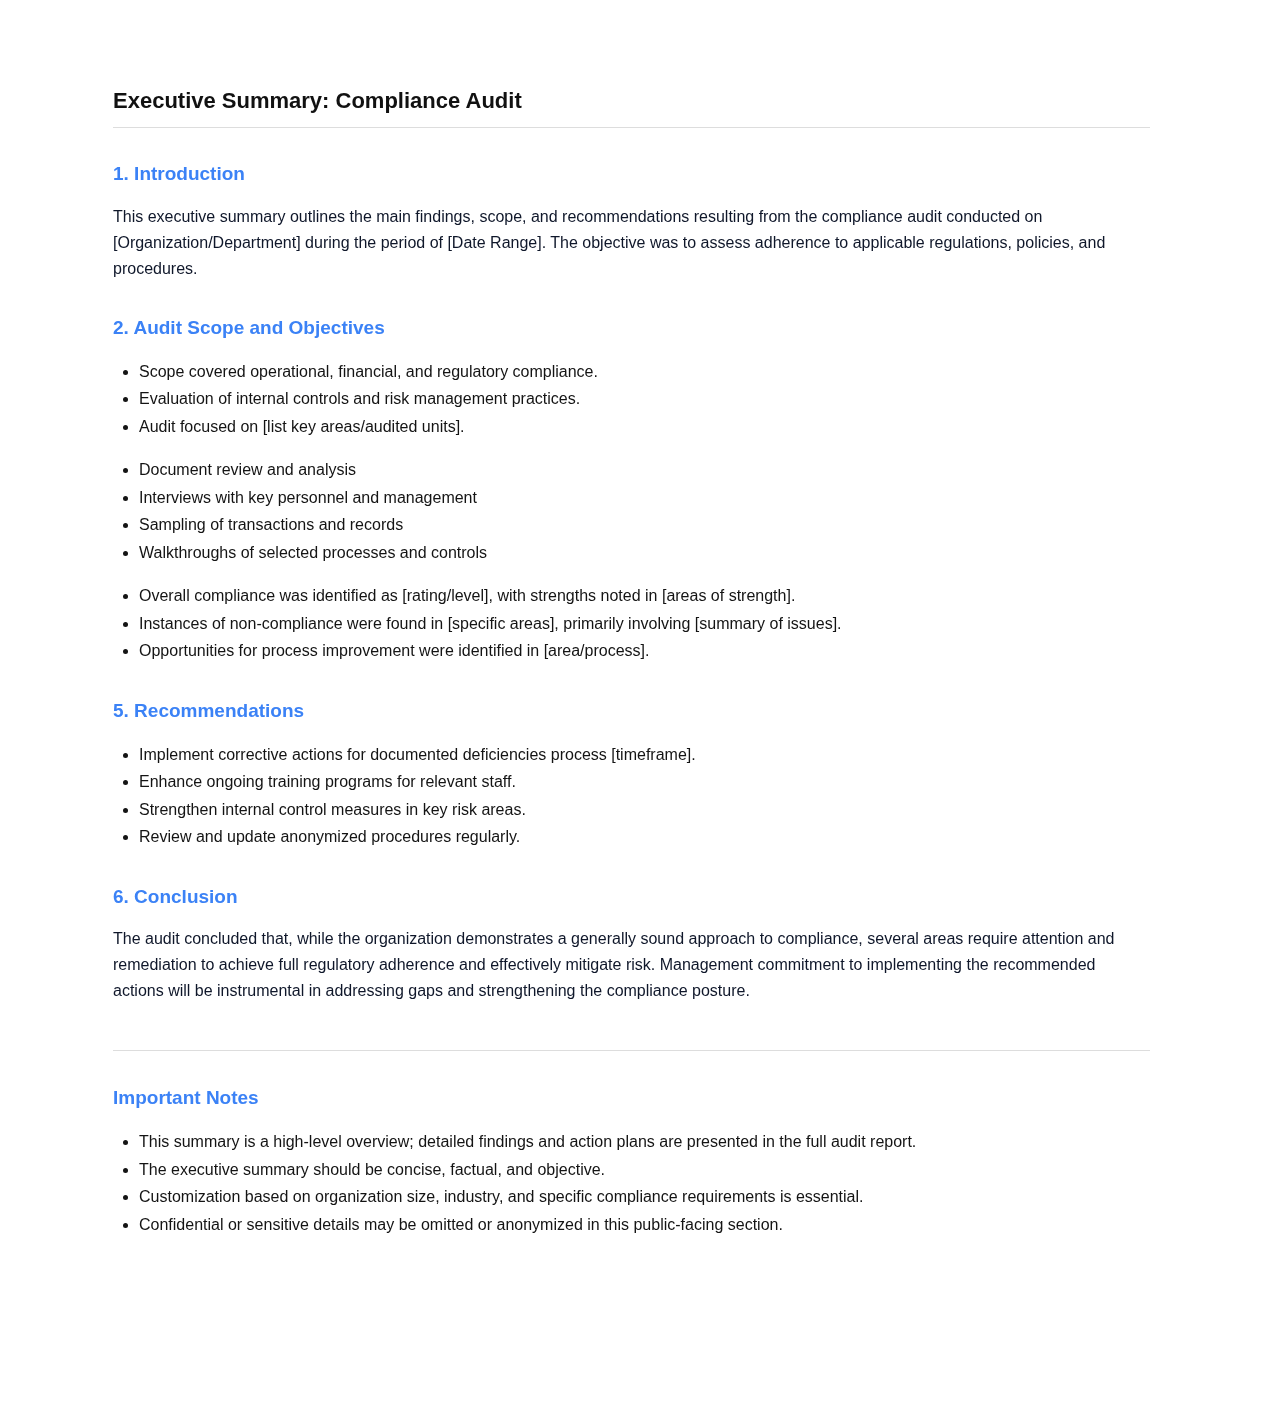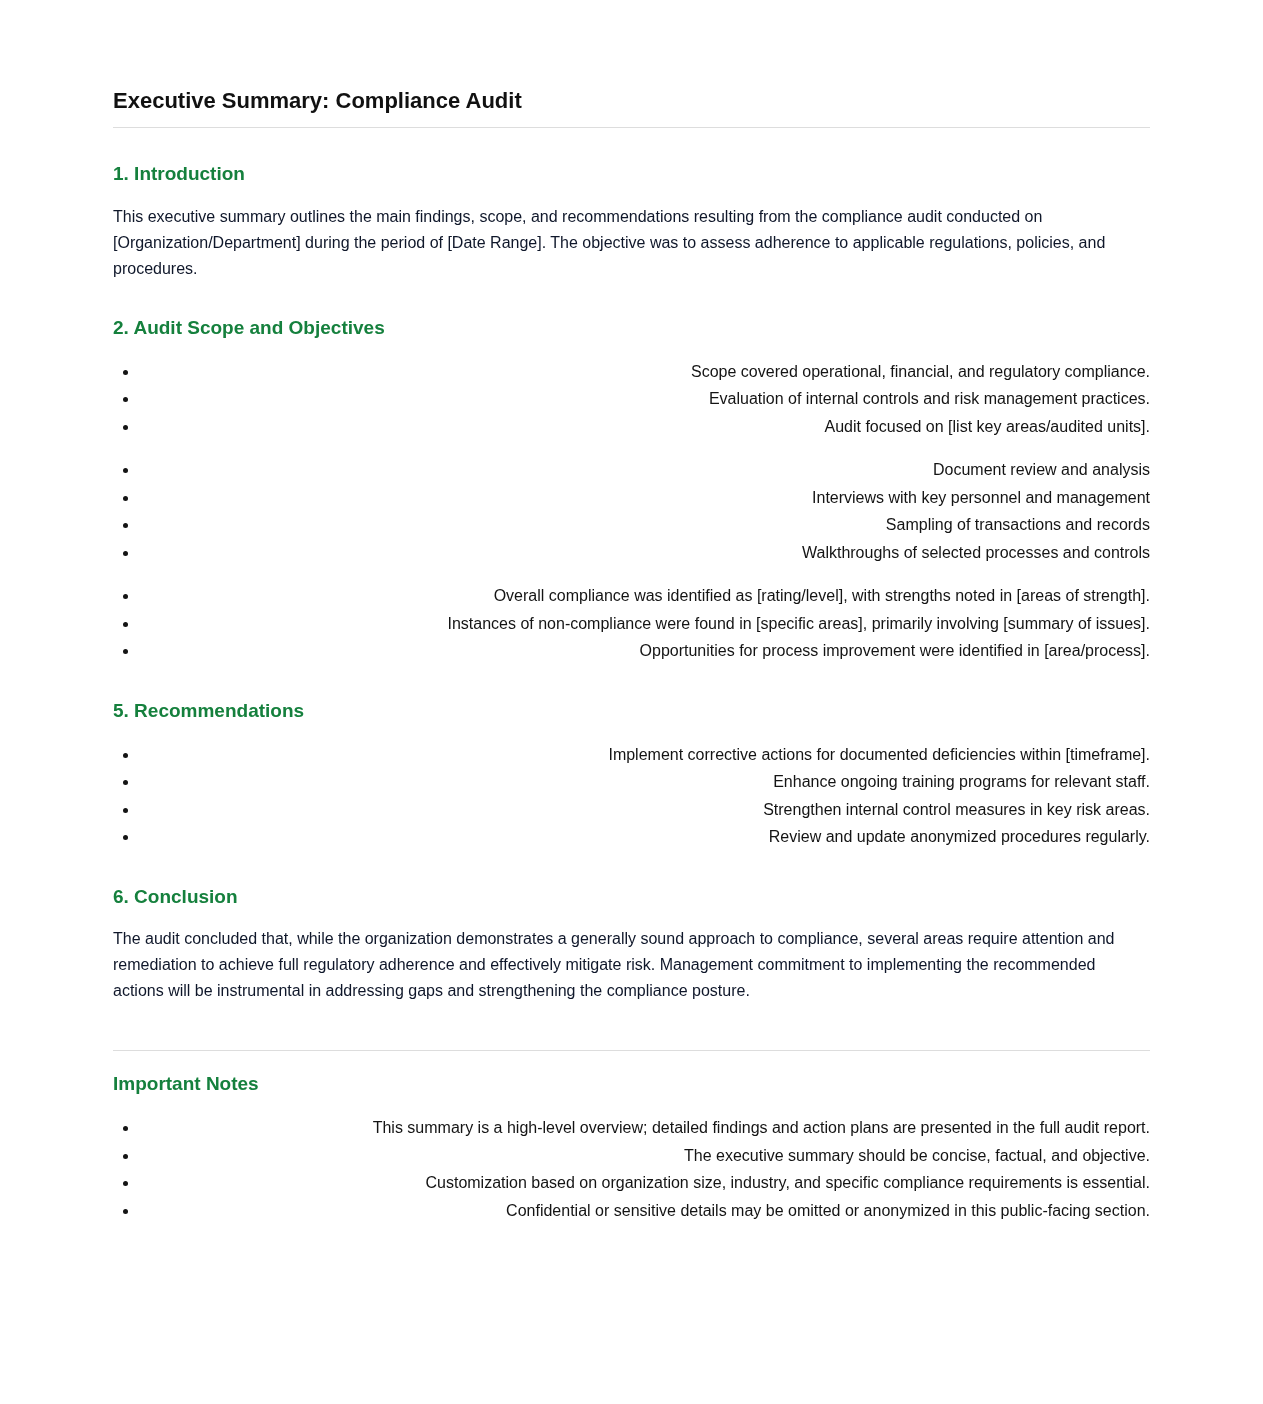--- a/index.html
+++ b/index.html
@@ -28,45 +28,44 @@
     margin: 0;
     padding-bottom: 14px;
     border-bottom: 1px solid #dddddd;
     color: #111111;
   }
   h2.section-heading {
     font-size: 19px;
     line-height: 1.25;
     font-weight: 700;
     margin: 34px 0 18px 0;
-    color: #15803d;
+    color: #3b82f6;
   }
   p.body-paragraph {
     font-size: 16px;
     line-height: 26px;
     margin: 16px 0;
     color: #0f172a;
   }
   ul.bullet-list {
     margin: 16px 0;
     padding-left: 26px;
   }
   ul.bullet-list li {
     font-size: 16px;
     line-height: 27.5px;
     color: #141414;
-    text-align: right;
   }
   hr.section-divider {
     border: none;
     border-top: 1px solid #dddddd;
     margin: 46px 0 0 0;
   }
   .notes h2.section-heading {
-    margin-top: 21px;
+    margin-top: 35px;
   }
 </style>
 </head>
 <body>
 
 <div class="doc">
 
   <h1 class="doc-title">Executive Summary: Compliance Audit</h1>
 
   <section>
@@ -96,21 +95,21 @@
     <ul class="bullet-list">
       <li>Overall compliance was identified as [rating/level], with strengths noted in [areas of strength].</li>
       <li>Instances of non-compliance were found in [specific areas], primarily involving [summary of issues].</li>
       <li>Opportunities for process improvement were identified in [area/process].</li>
     </ul>
   </section>
 
   <section>
     <h2 class="section-heading">5. Recommendations</h2>
     <ul class="bullet-list">
-      <li>Implement corrective actions for documented deficiencies within [timeframe].</li>
+      <li>Implement corrective actions for documented deficiencies process [timeframe].</li>
       <li>Enhance ongoing training programs for relevant staff.</li>
       <li>Strengthen internal control measures in key risk areas.</li>
       <li>Review and update anonymized procedures regularly.</li>
     </ul>
   </section>
 
   <section>
     <h2 class="section-heading">6. Conclusion</h2>
     <p class="body-paragraph">The audit concluded that, while the organization demonstrates a generally sound approach to compliance, several areas require attention and remediation to achieve full regulatory adherence and effectively mitigate risk. Management commitment to implementing the recommended actions will be instrumental in addressing gaps and strengthening the compliance posture.</p>
   </section>

